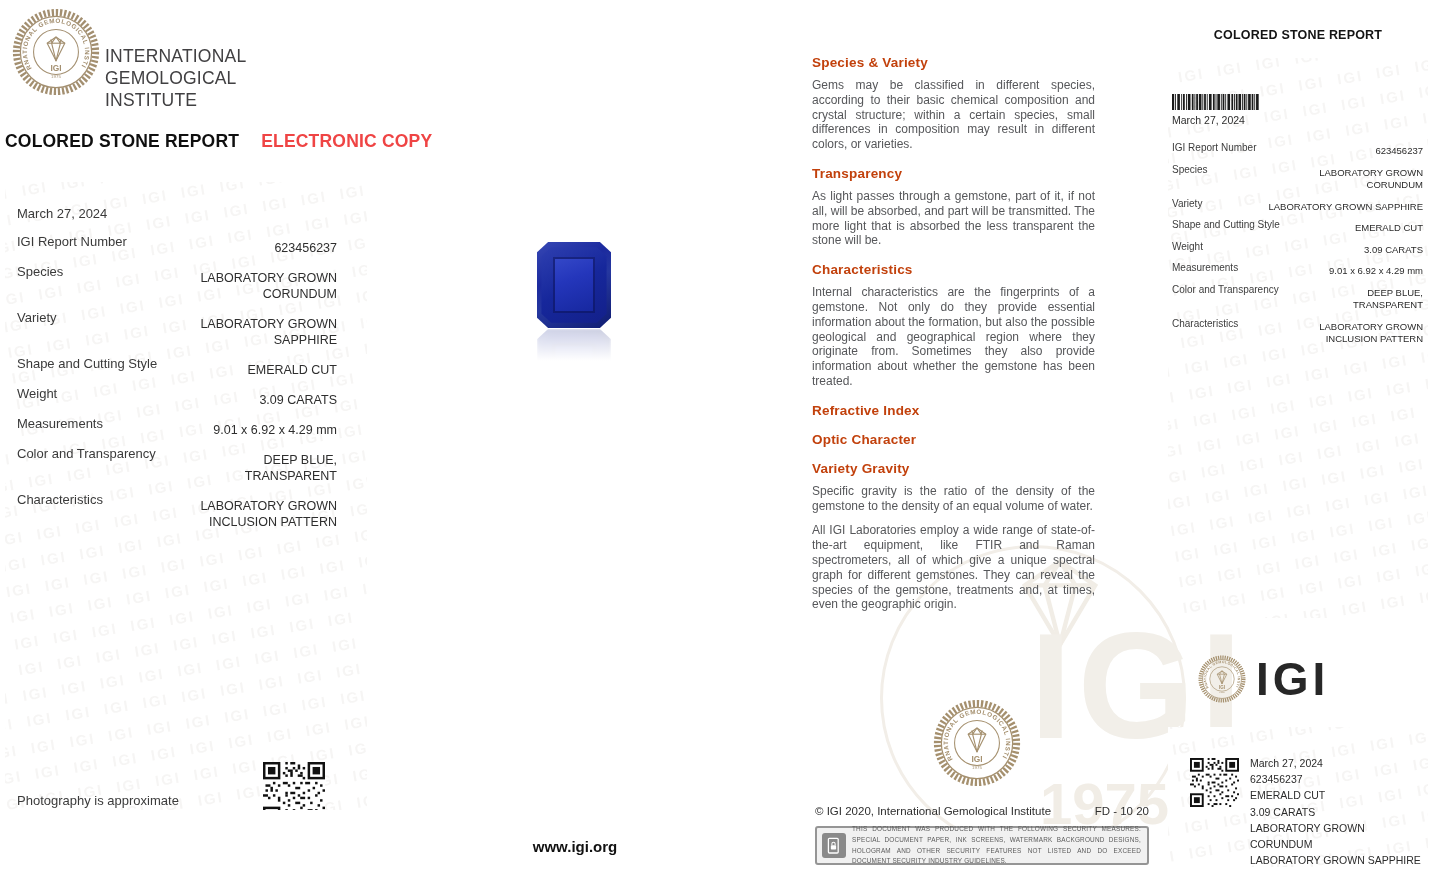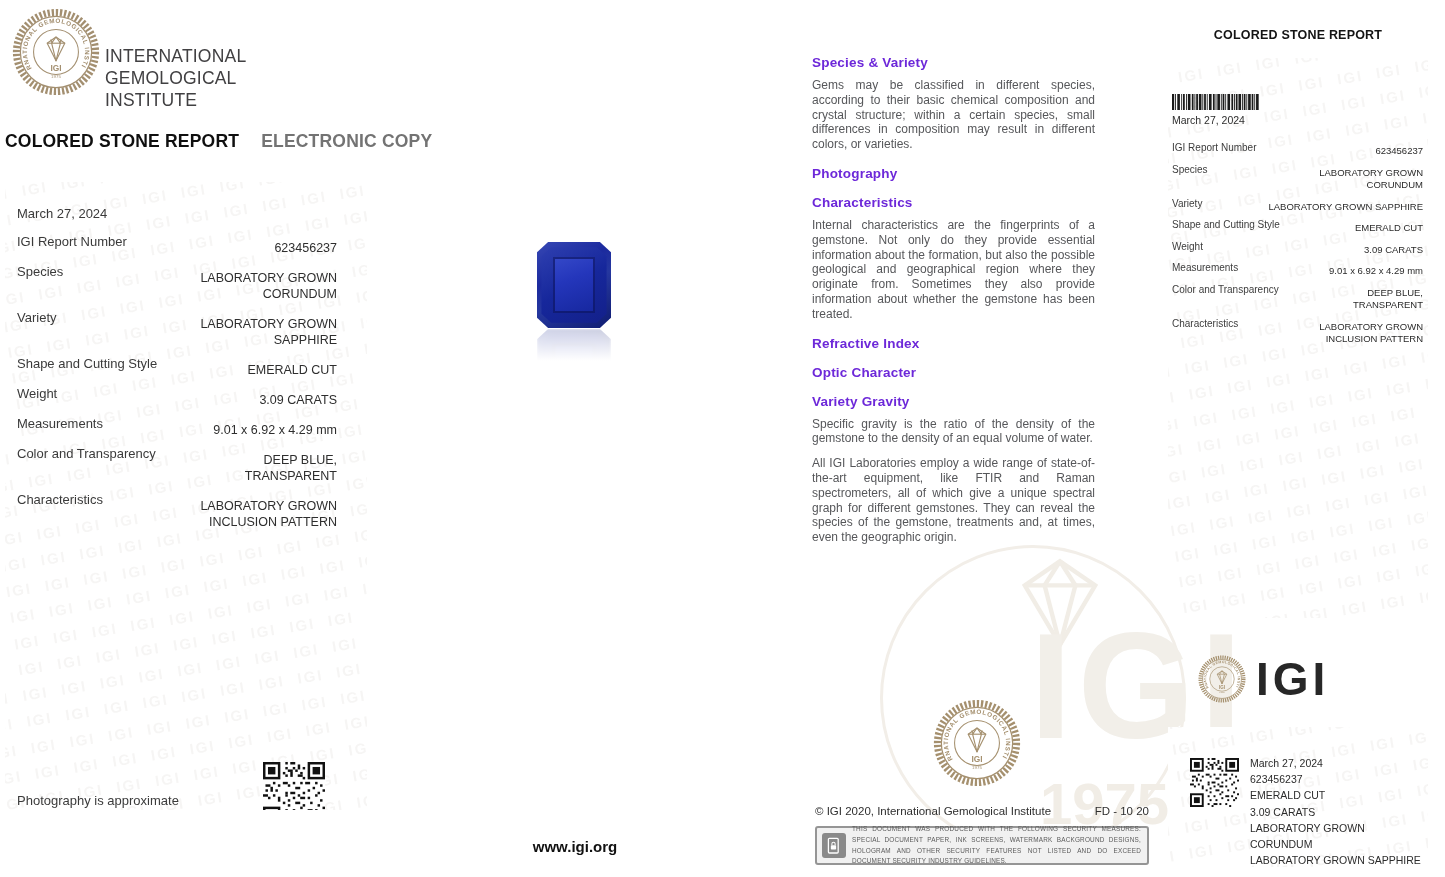--- a/index.html
+++ b/index.html
@@ -10,21 +10,21 @@
   .wm{position:absolute;inset:-25%;transform:rotate(-9deg);
       font-weight:bold;font-size:15px;line-height:1.75;letter-spacing:2px;word-spacing:7px;
       color:rgba(88,70,50,0.055);user-select:none;white-space:normal;overflow:hidden;}
   
   .brand-seal{position:absolute;left:12px;top:8px;width:88px;height:88px;}
   .brand-name{position:absolute;left:105px;top:24px;font-size:17.5px;font-weight:400;
               color:#414042;line-height:22px;letter-spacing:0.2px;margin-top:21px;}
   .title-row{position:absolute;left:5px;top:131px;display:flex;gap:22px;
              font-size:17.5px;font-weight:800;letter-spacing:0.2px;}
   .title-black{color:#0f0f0f;}
-  .title-red{color:#737373;}
+  .title-red{color:#ef4444;}
   
   .left-panel{left:5px;top:182px;width:362px;height:628px;}
   .left-inner{position:relative;z-index:1;padding:24px 30px 0 12px;}
   .date-line{font-size:13px;color:#3a3a3a;margin-bottom:13px;}
   .frow{display:flex;justify-content:space-between;margin-bottom:8px;}
   .frow .lbl{font-size:13px;color:#3a3a3a;white-space:nowrap;}
   .frow .val{font-size:12.5px;color:#2e2e2e;text-align:right;white-space:pre-line;line-height:16px;padding-top:6px;}
   .qr-left{position:absolute;left:258px;top:580px;width:62px;height:62px;z-index:2;}
   .photo-note{position:absolute;left:17px;top:793px;font-size:13px;color:#3b3b3b;}
   .website{position:absolute;left:490px;top:838px;width:170px;text-align:center;
@@ -39,21 +39,21 @@
        clip-path:polygon(15% 0,85% 0,100% 12%,100% 88%,85% 100%,15% 100%,0 88%,0 12%);}
   .gem::after{content:"";position:absolute;left:21%;right:21%;top:17%;bottom:17%;
        background:linear-gradient(160deg,#3549c9 0%,#2436bb 40%,#16279e 100%);
        box-shadow:inset 0 0 0 2px rgba(10,18,90,.65);}
   .gem-ref{height:36px;overflow:hidden;position:relative;margin-top:1px;}
   .gem-ref .gem{transform:scaleY(-1);opacity:.33;filter:blur(1.2px);}
   .gem-ref::after{content:"";position:absolute;inset:0;
        background:linear-gradient(to bottom,rgba(255,255,255,.35),#fff 88%);}
   
   .mid-col{position:absolute;left:812px;top:55px;width:287px;z-index:1;}
-  .mid-col h3{font-size:13.5px;font-weight:700;color:#6d28d9;margin:14px 0 8px 0;letter-spacing:0.2px;}
+  .mid-col h3{font-size:13.5px;font-weight:700;color:#c2410c;margin:14px 0 8px 0;letter-spacing:0.2px;}
   .mid-col h3:first-child{margin-top:0;}
   .mid-col p{font-size:12px;line-height:14.8px;color:#56575a;text-align:justify;margin:0 4px 10px 0;}
   .big-wm{position:absolute;z-index:0;color:#f1ede7;user-select:none;}
   .big-wm.circ{left:880px;top:545px;width:300px;height:300px;border:3px solid #f2eee8;border-radius:50%;}
   .big-wm.igi-txt{left:1030px;top:600px;font-size:150px;font-weight:800;letter-spacing:6px;color:#f2efe9;}
   .big-wm.year-txt{left:1040px;top:770px;font-size:58px;font-weight:700;color:#f1ede6;}
   .big-wm.dia{left:1005px;top:548px;width:110px;height:110px;}
   .mid-seal{position:absolute;left:933px;top:699px;width:88px;height:88px;z-index:2;}
   .copy-row{position:absolute;left:815px;top:805px;width:334px;display:flex;
             justify-content:space-between;font-size:11.5px;color:#2f2f2f;z-index:2;}
@@ -266,21 +266,22 @@
     <div class="gem-ref">
         <div class="gem"></div>
       </div>
   </div>
 
   <div class="website">www.igi.org</div>
 
   <div class="mid-col">
     <h3>Species &amp; Variety</h3>
     <p>Gems may be classified in different species, according to their basic chemical composition and crystal structure; within a certain species, small differences in composition may result in different colors, or varieties.</p>
-    <h3>Photography</h3>
+    <h3>Transparency</h3>
+    <p>As light passes through a gemstone, part of it, if not all, will be absorbed, and part will be transmitted. The more light that is absorbed the less transparent the stone will be.</p>
     <h3>Characteristics</h3>
     <p>Internal characteristics are the fingerprints of a gemstone. Not only do they provide essential information about the formation, but also the possible geological and geographical region where they originate from. Sometimes they also provide information about whether the gemstone has been treated.</p>
     <h3>Refractive Index</h3>
     <h3>Optic Character</h3>
     <h3>Variety Gravity</h3>
     <p>Specific gravity is the ratio of the density of the gemstone to the density of an equal volume of water.</p>
     <p>All IGI Laboratories employ a wide range of state-of-the-art equipment, like FTIR and Raman spectrometers, all of which give a unique spectral graph for different gemstones. They can reveal the species of the gemstone, treatments and, at times, even the geographic origin.</p>
   </div>
 
   <svg class="mid-seal" viewBox="0 0 100 100">

